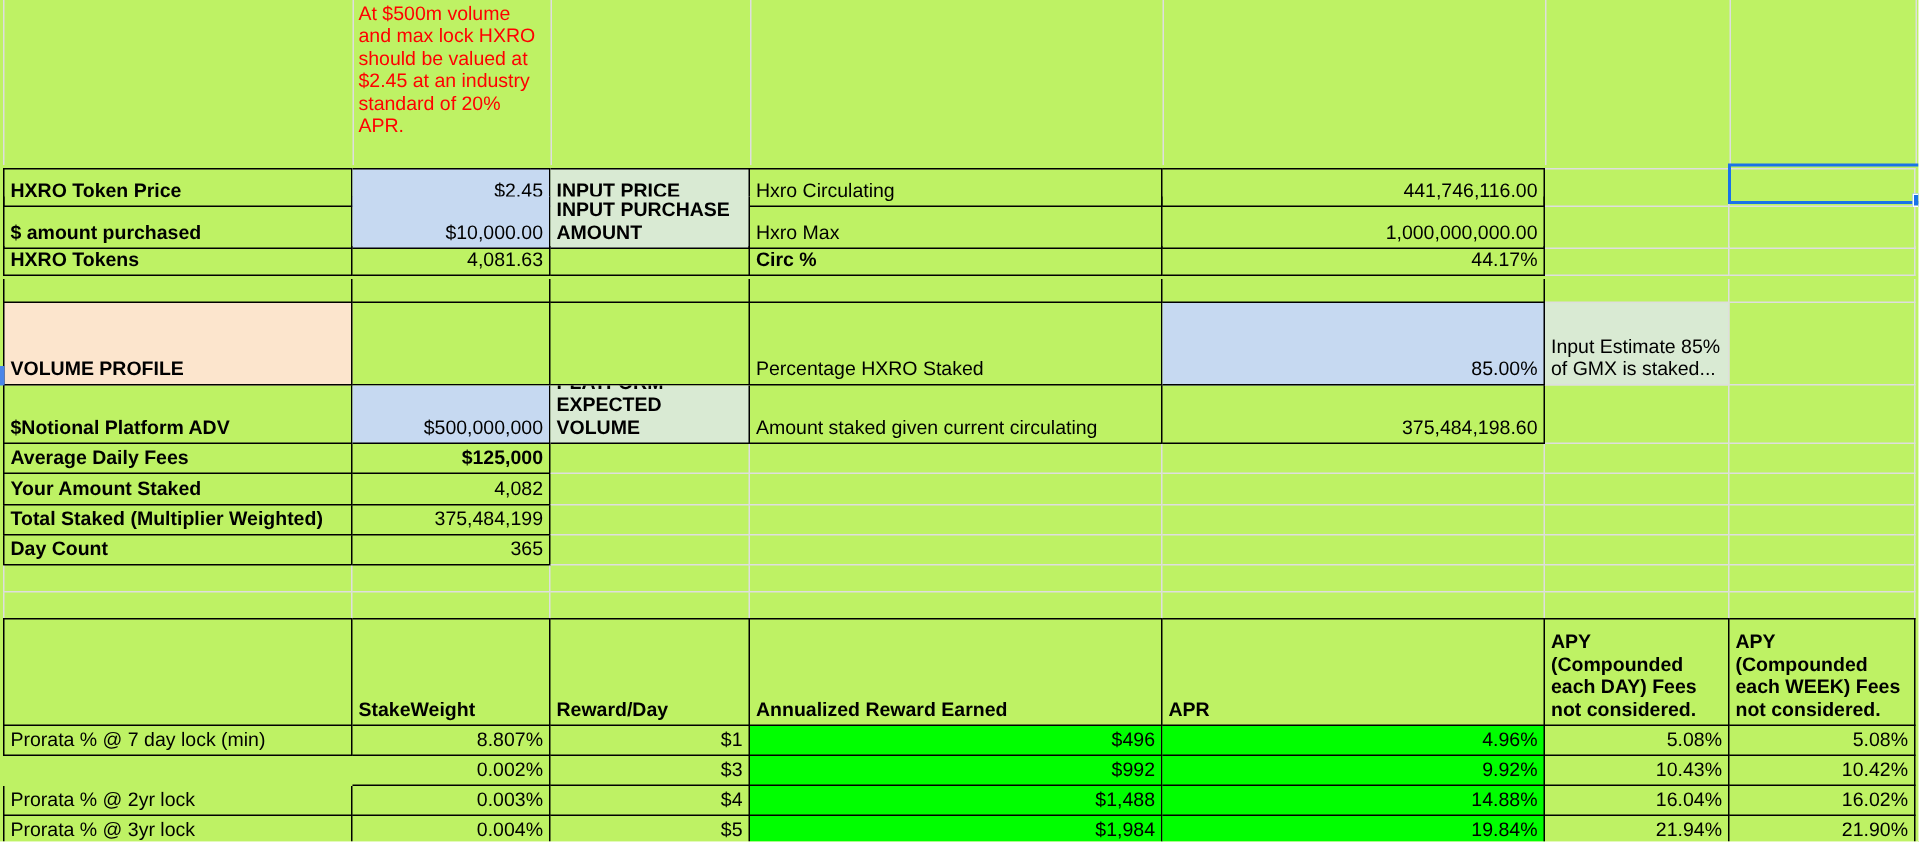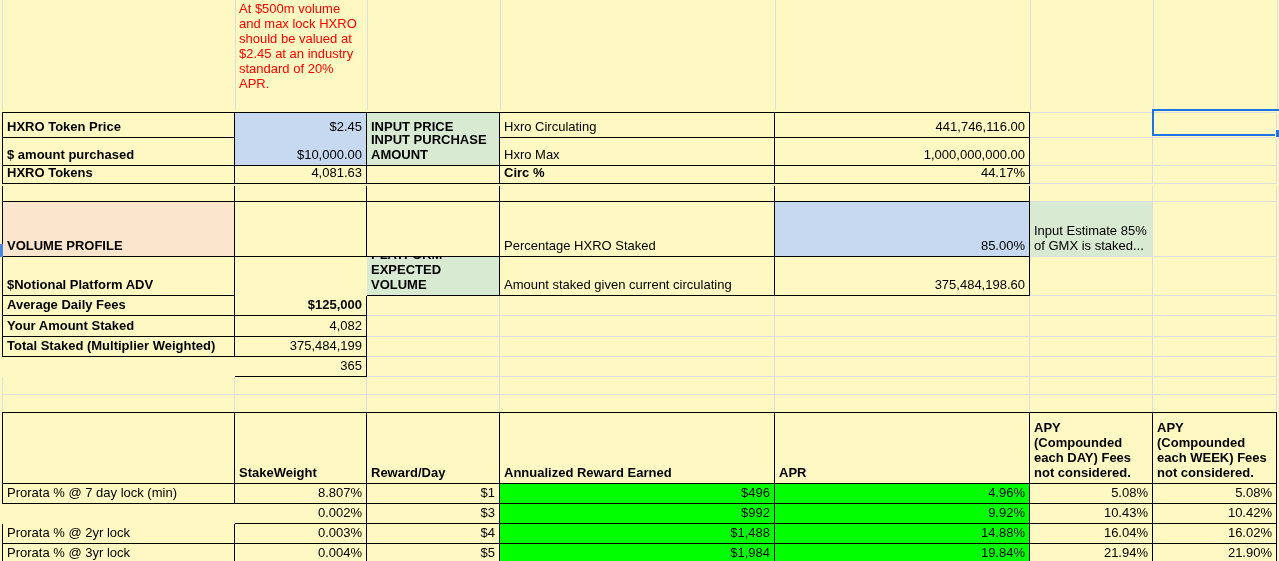--- a/index.html
+++ b/index.html
@@ -1,16 +1,16 @@
 <!DOCTYPE html>
 <html><head>
 <meta charset="utf-8">
 <style>
   html,body{margin:0;padding:0;background:#fff}
-  .sheet{position:relative;width:1279px;height:561px;background:#fef9c3;overflow:hidden;
+  .sheet{position:relative;width:1279px;height:561px;background:#bef264;overflow:hidden;
          font-family:"Liberation Sans","DejaVu Sans",sans-serif;color:#000}
   .c{position:absolute;box-sizing:border-box;display:flex;align-items:flex-end;
      padding:1px 4px 3px;font-size:13px;line-height:15px;white-space:nowrap;overflow:hidden}
   .top{align-items:flex-start}
   .rt{justify-content:flex-end;}
   .b{font-weight:bold}
   .wrap{white-space:normal}
   .blue{background:#c6d9f1}
   .green{background:#d9ead3}
   .orange{background:#fce5cd}
@@ -89,20 +89,21 @@
   <div class="c xA y5 b orange bl br bb">VOLUME PROFILE</div>
   <div class="c xB y5 br bb"></div>
   <div class="c xC y5 br bb"></div>
   <div class="c xD y5 br bb">Percentage HXRO Staked</div>
   <div class="c xE y5 rt blue br bb">85.00%</div>
   <div class="c xF y5 green wrap gr gb">Input Estimate 85% of GMX is staked...</div>
   <div class="c xG y5 gr gb"></div>
   <div class="sliver"></div>
 
   <div class="c xA y6 b bl br bb">$Notional Platform ADV</div>
+  <div class="c xB y6 rt blue br bb">$500,000,000</div>
   <div class="c xC y6 b green wrap br bb">PLATFORM EXPECTED VOLUME</div>
   <div class="c xD y6 br bb">Amount staked given current circulating</div>
   <div class="c xE y6 rt br bb">375,484,198.60</div>
   <div class="c xF y6 gr gb"></div>
   <div class="c xG y6 gr gb"></div>
 
   <div class="c xA y7 b bl br bb">Average Daily Fees</div>
   <div class="c xB y7 b rt br bb">$125,000</div>
   <div class="c xC y7 gr gb"></div>
   <div class="c xD y7 gr gb"></div>
@@ -119,20 +120,21 @@
   <div class="c xG y8 gr gb"></div>
 
   <div class="c xA y9 b bl br bb">Total Staked (Multiplier Weighted)</div>
   <div class="c xB y9 rt br bb">375,484,199</div>
   <div class="c xC y9 gr gb"></div>
   <div class="c xD y9 gr gb"></div>
   <div class="c xE y9 gr gb"></div>
   <div class="c xF y9 gr gb"></div>
   <div class="c xG y9 gr gb"></div>
 
+  <div class="c xA y10 b bl br bb">Day Count</div>
   <div class="c xB y10 rt br bb">365</div>
   <div class="c xC y10 gr gb"></div>
   <div class="c xD y10 gr gb"></div>
   <div class="c xE y10 gr gb"></div>
   <div class="c xF y10 gr gb"></div>
   <div class="c xG y10 gr gb"></div>
 
   <div class="c xA y11 gl gr gb"></div>
   <div class="c xB y11 gr gb"></div>
   <div class="c xC y11 gr gb"></div>

